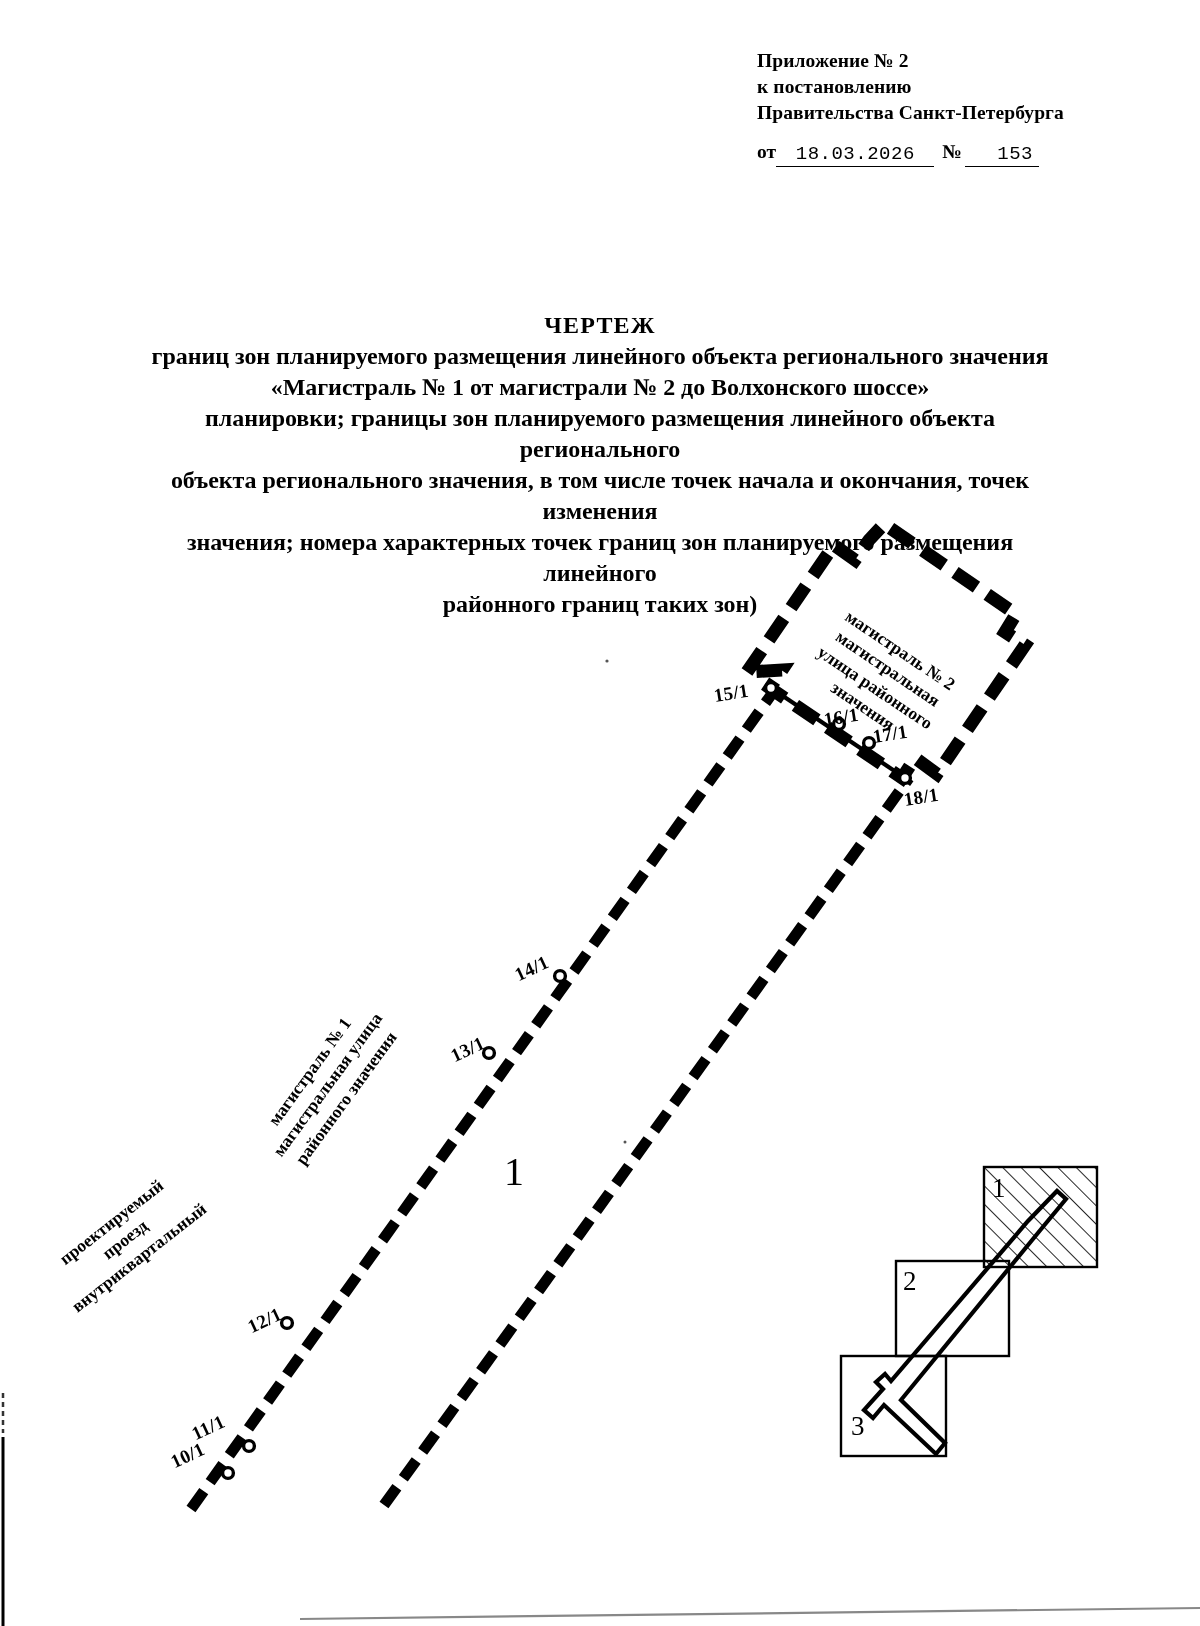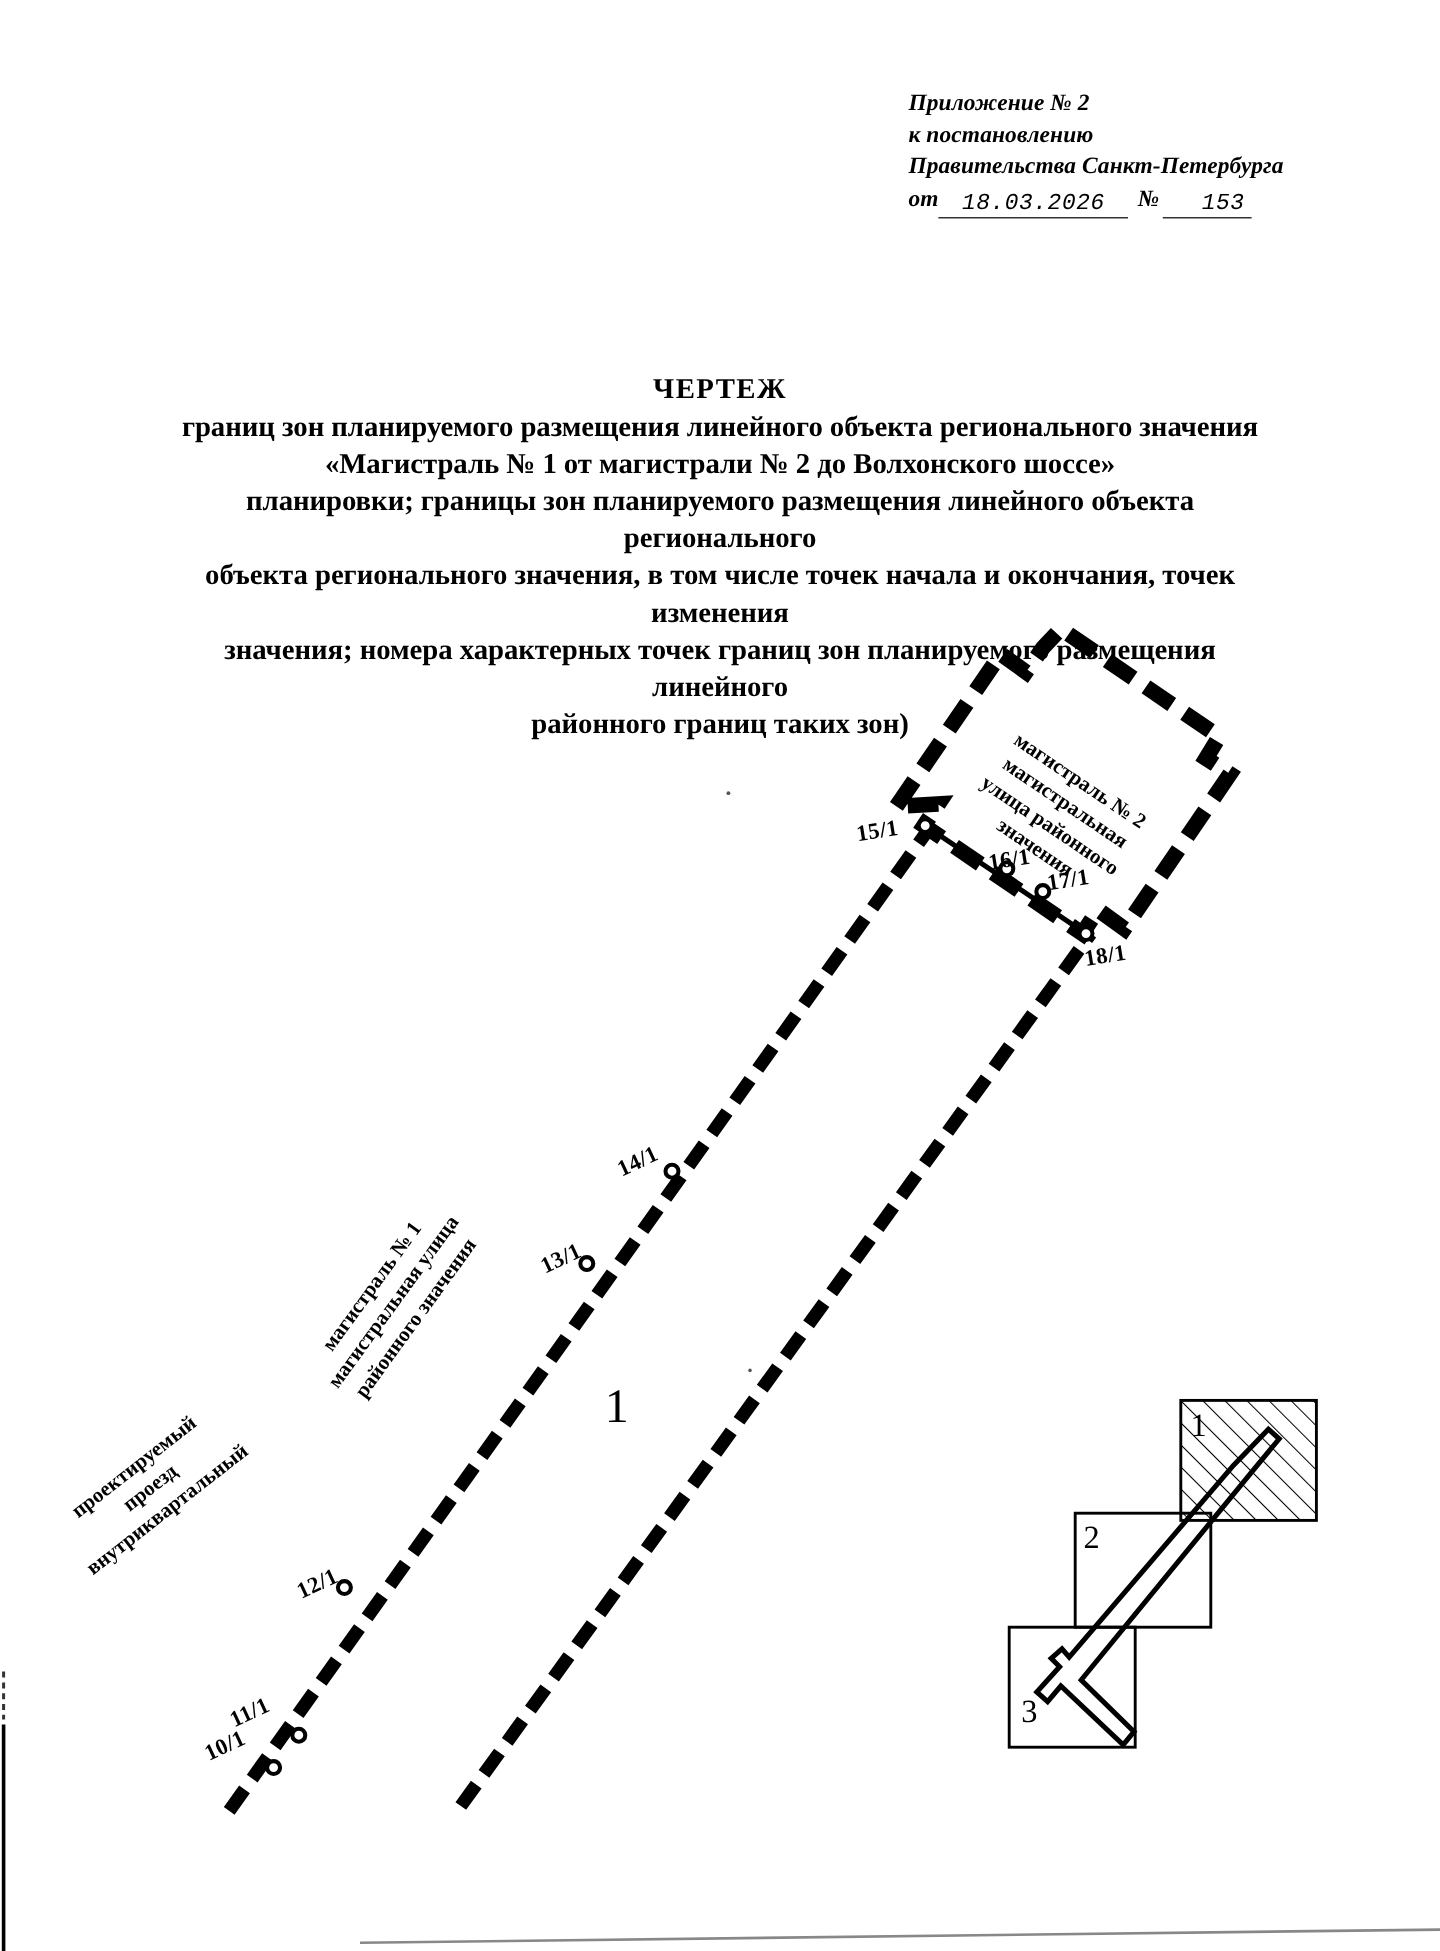--- a/index.html
+++ b/index.html
@@ -17,36 +17,35 @@
     width: 1200px;
     height: 1626px;
     background: #ffffff;
     overflow: hidden;
   }
 
   
   #header-block {
     position: absolute;
     left: 757px;
-    top: 74px;
+    top: 48px;
     width: 330px;
     font-family: "Liberation Serif", serif;
     font-size: 19.5px;
     font-weight: bold;
     line-height: 1.33;
     letter-spacing: 0.1px;
-    font-style: italic;
   }
   #header-block .hline {
     white-space: nowrap;
   }
   .fromline {
     display: flex;
     align-items: flex-end;
-    margin-top: 2px;
+    margin-top: 13px;
     white-space: nowrap;
   }
   .fromline .lbl {
     font-weight: bold;
     font-size: 19.5px;
     padding-bottom: 2px;
   }
   .typed {
     font-family: "Liberation Mono", monospace;
     font-weight: normal;

